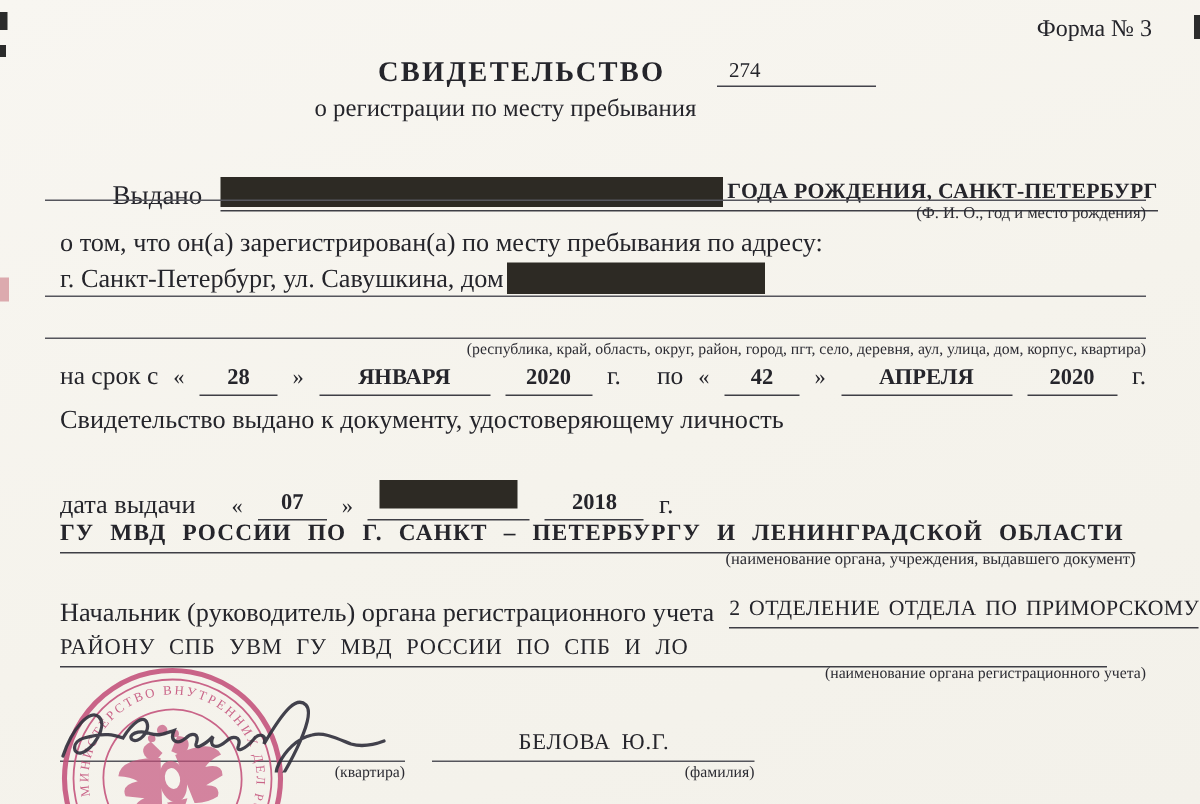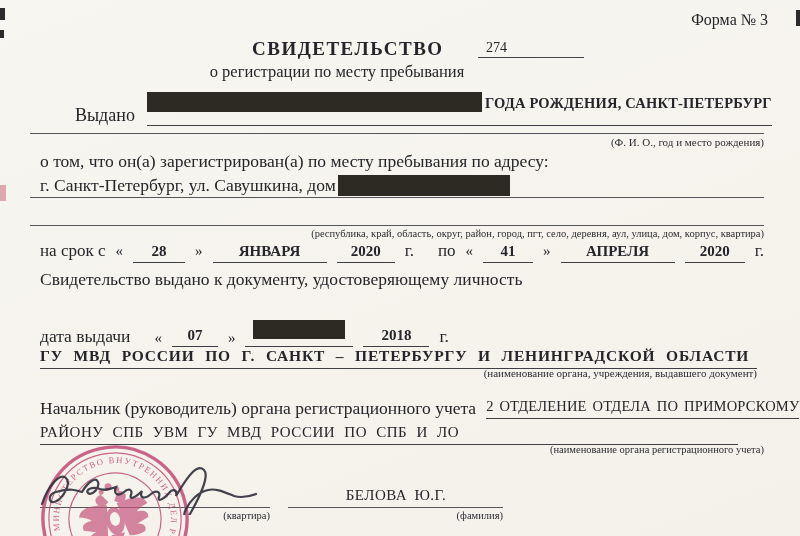--- a/index.html
+++ b/index.html
@@ -11,21 +11,21 @@
   }
   .abs{position:absolute;}
   .form-label{top:11px;right:32px;font-size:16px;}
   .title{top:38px;left:252px;font-size:19px;letter-spacing:1.5px;font-weight:700;}
   .cert-num{top:37px;left:478px;width:98px;border-bottom:1.5px solid #43434b;
     font-size:14px;padding:3px 0 1px 8px;}
   .subtitle{top:62px;left:187px;width:300px;text-align:center;font-size:16.5px;}
 
   .row-issued{top:92px;left:75px;right:43px;display:flex;align-items:flex-end;font-size:18px;}
   .issued-seg{flex:1;margin-left:12px;border-bottom:1.5px solid #3e3e45;display:flex;
-    align-items:flex-end;padding-bottom:13px;}
+    align-items:center;padding-bottom:2px;margin-top:26px;}
   .redact{background:#2d2a24;display:inline-block;}
   .box-issued{width:335px;height:20px;}
   .issued-suffix{font-size:14.5px;font-weight:700;letter-spacing:0.2px;margin-left:3px;white-space:nowrap;}
 
   .rule{border-top:1.5px solid #55555c;}
   .rule-fio{top:133px;left:30px;right:36px;}
   .caption{font-size:11px;color:#2c2c33;text-align:right;}
   .cap-fio{top:136px;left:30px;right:36px;}
 
   .statement{top:151px;left:40px;font-size:17.5px;}
@@ -125,21 +125,21 @@
   <div class="abs row-period">
     <span>на срок с</span>
     <span class="quote">«</span>
     <span class="pc pc-day1">28</span>
     <span class="quote">»</span>
     <span class="pc pc-month">ЯНВАРЯ</span>
     <span class="pc pc-year1">2020</span>
     <span>г.</span>
     <span class="gap-po">по</span>
     <span class="quote">«</span>
-    <span class="pc pc-day2">41</span>
+    <span class="pc pc-day2">42</span>
     <span class="quote">»</span>
     <span class="pc pc-month">АПРЕЛЯ</span>
     <span class="pc pc-year2">2020</span>
     <span>г.</span>
   </div>
 
   <div class="abs doc-intro">Свидетельство выдано к документу, удостоверяющему личность</div>
 
 
   <div class="abs row-date">

